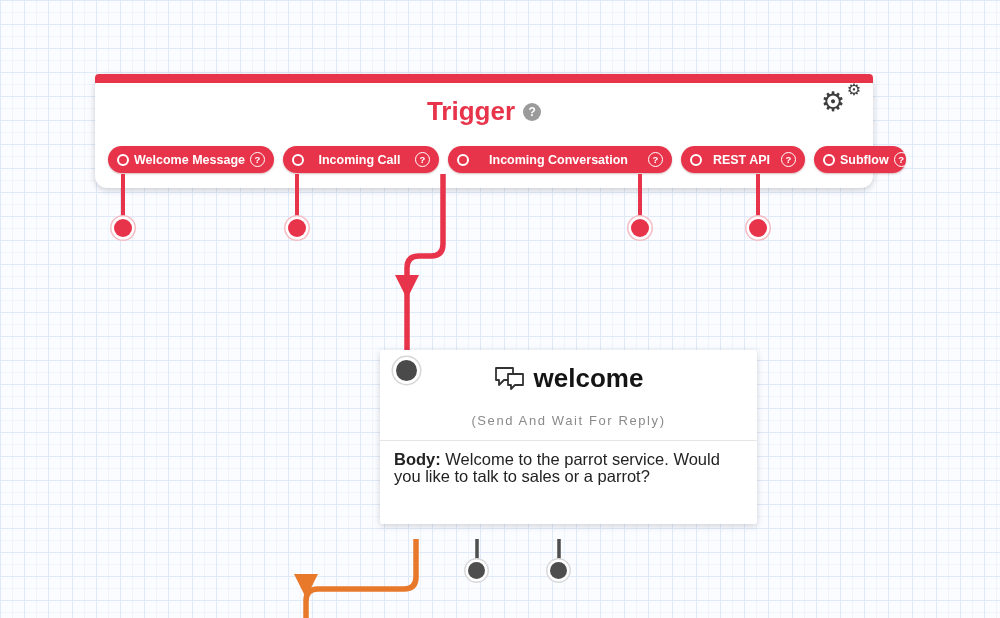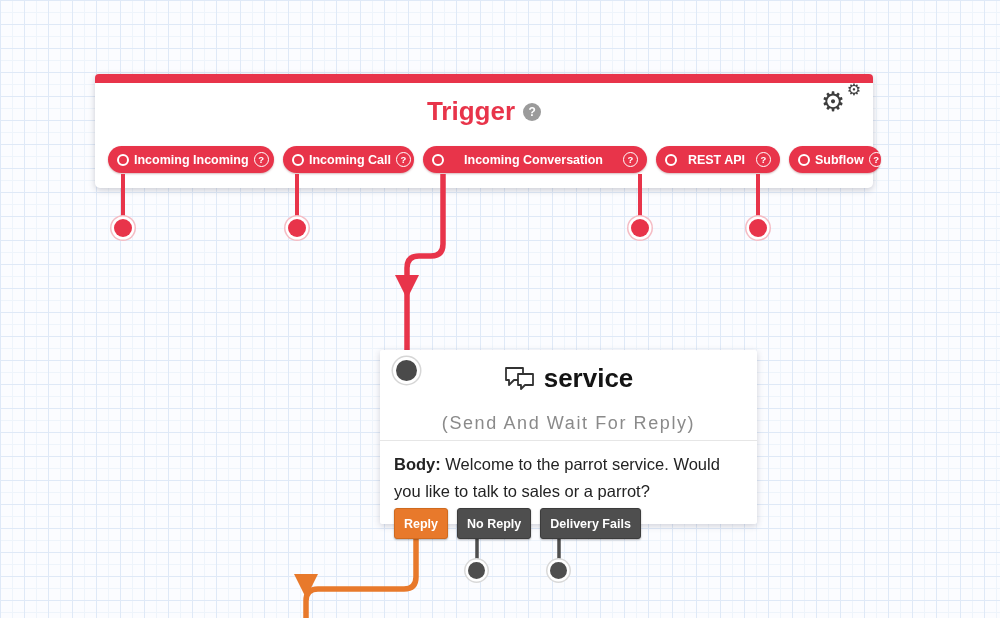--- a/index.html
+++ b/index.html
@@ -13,21 +13,21 @@
       linear-gradient(#dfe9f7 1px, transparent 1px),
       linear-gradient(90deg, #dfe9f7 1px, transparent 1px),
       linear-gradient(#eef4fb 1px, transparent 1px),
       linear-gradient(90deg, #eef4fb 1px, transparent 1px);
     background-size:24px 24px, 24px 24px, 12px 12px, 12px 12px;
   }
 
   
   .trigger-widget {
     position:absolute; left:95px; top:74px; width:778px; height:114px;
-    background:#ffffff; border-radius:5px;
+    background:#ffffff; border-radius:12px;
     box-shadow:0 2px 6px rgba(60,60,80,0.25);
   }
   .trigger-bar {
     position:absolute; left:0; top:0; width:100%; height:9px;
     background:#E8344A; border-radius:4px 4px 0 0;
   }
   .trigger-title-row {
     position:absolute; left:0; top:22px; width:100%;
     display:flex; align-items:center; justify-content:center; gap:8px;
   }
@@ -84,26 +84,26 @@
     box-shadow:0 0 0 3px #ffffff, 0 0 0 4.5px #d6d6d6; cursor:pointer;
   }
   .w-title-row {
     position:absolute; left:0; top:13px; width:100%;
     display:flex; align-items:center; justify-content:center; gap:9px;
   }
   .chat-icon { display:flex; align-items:center; }
   .w-title { font-size:26px; font-weight:700; color:#141414; }
   .w-sub {
     position:absolute; left:0; top:63px; width:100%; text-align:center;
-    color:#8a8a8a; font-size:18px; letter-spacing:1.6px;
+    color:#8a8a8a; font-size:13px; letter-spacing:1.6px;
   }
   .w-divider { position:absolute; left:0; top:90px; width:100%; border-top:1px solid #e6e6e6; }
   .w-body {
     position:absolute; left:14px; top:101px; width:352px;
-    font-size:16.5px; line-height:27px; color:#232323;
+    font-size:16.5px; line-height:17px; color:#232323;
   }
   .w-body-label { font-weight:700; }
   .w-buttons { position:absolute; left:14px; top:158px; display:flex; gap:9px; }
   .tbtn {
     border:none; height:31px; padding:0 9px; border-radius:3px;
     color:#ffffff; font-size:12.5px; font-weight:700;
     font-family:"Liberation Sans", sans-serif; cursor:pointer;
     box-shadow:0 1px 2px rgba(0,0,0,0.3);
   }
   .tbtn.orange { background:#E8792B; border:1px solid #cf6a1f; }
@@ -120,24 +120,24 @@
       <span class="trigger-title">Trigger</span>
       <span class="title-help">?</span>
     </div>
     <div class="gear">
       <span class="g1">⚙</span>
       <span class="g2">⚙</span>
     </div>
     <div class="pills">
       <div class="pill" style="width:166px">
         <span class="pill-circle"></span>
-        <span class="pill-label">Incoming Incoming</span>
+        <span class="pill-label">Welcome Message</span>
         <span class="pill-help">?</span>
       </div>
-      <div class="pill" style="width:131px">
+      <div class="pill" style="width:156px">
         <span class="pill-circle"></span>
         <span class="pill-label">Incoming Call</span>
         <span class="pill-help">?</span>
       </div>
       <div class="pill" style="width:224px">
         <span class="pill-circle"></span>
         <span class="pill-label">Incoming Conversation</span>
         <span class="pill-help">?</span>
       </div>
       <div class="pill" style="width:124px">
@@ -173,31 +173,26 @@
 
   <div class="welcome-widget">
     <div class="welcome-input-dot"></div>
     <div class="w-title-row">
       <span class="chat-icon">
         <svg width="31" height="26" viewBox="0 0 31 26">
           <path d="M2 2 H19 V14 H10 L5 19 V14 H2 Z" fill="#ffffff" stroke="#333333" stroke-width="1.8" stroke-linejoin="round"></path>
           <path d="M14 8 H29 V19 H21 L17 23 V19 H14 Z" fill="#ffffff" stroke="#333333" stroke-width="1.8" stroke-linejoin="round"></path>
         </svg>
       </span>
-      <span class="w-title">service</span>
+      <span class="w-title">welcome</span>
     </div>
     <div class="w-sub">(Send And Wait For Reply)</div>
     <div class="w-divider"></div>
     <div class="w-body">
       <span class="w-body-label">Body:</span>
       <span>Welcome to the parrot service. Would you like to talk to sales or a parrot?</span>
-    </div>
-    <div class="w-buttons">
-      <button class="tbtn orange">Reply</button>
-      <button class="tbtn gray">No Reply</button>
-      <button class="tbtn gray">Delivery Fails</button>
     </div>
   </div>
 
   <div class="dot gray" style="left:468px; top:562px;"></div>
   <div class="dot gray" style="left:550px; top:562px;"></div>
 
 </div>
 
 </body></html>

